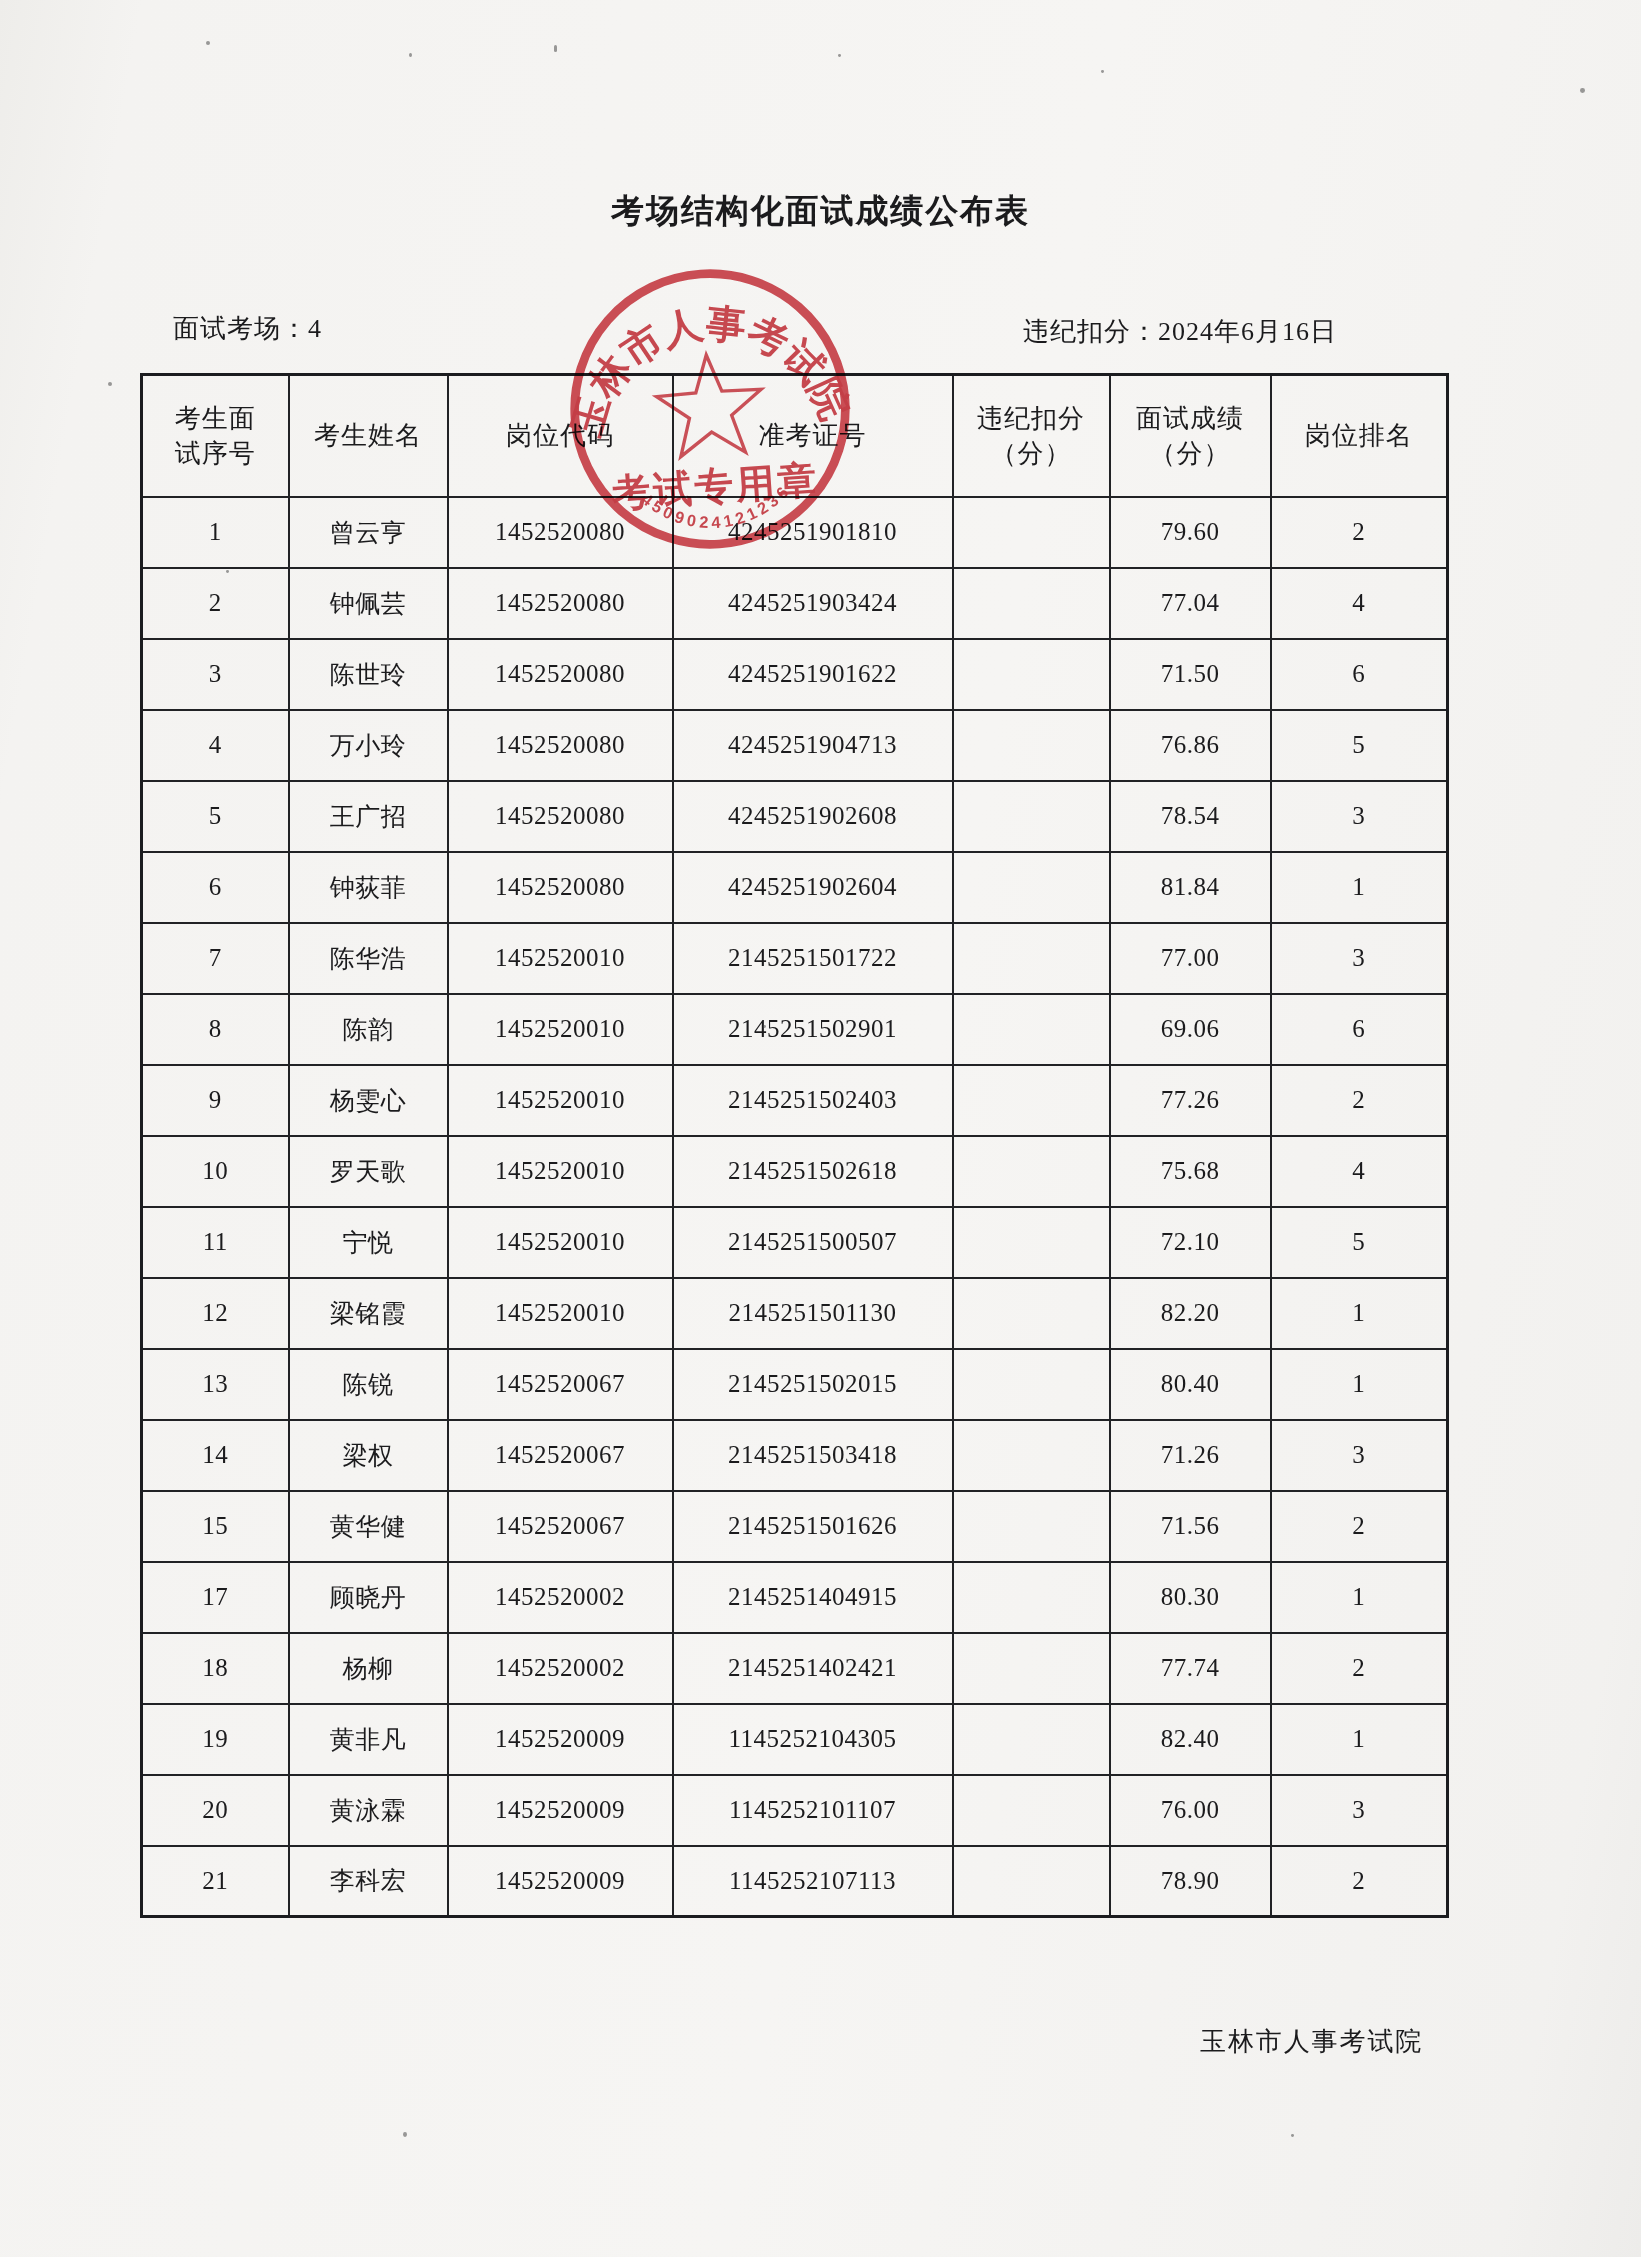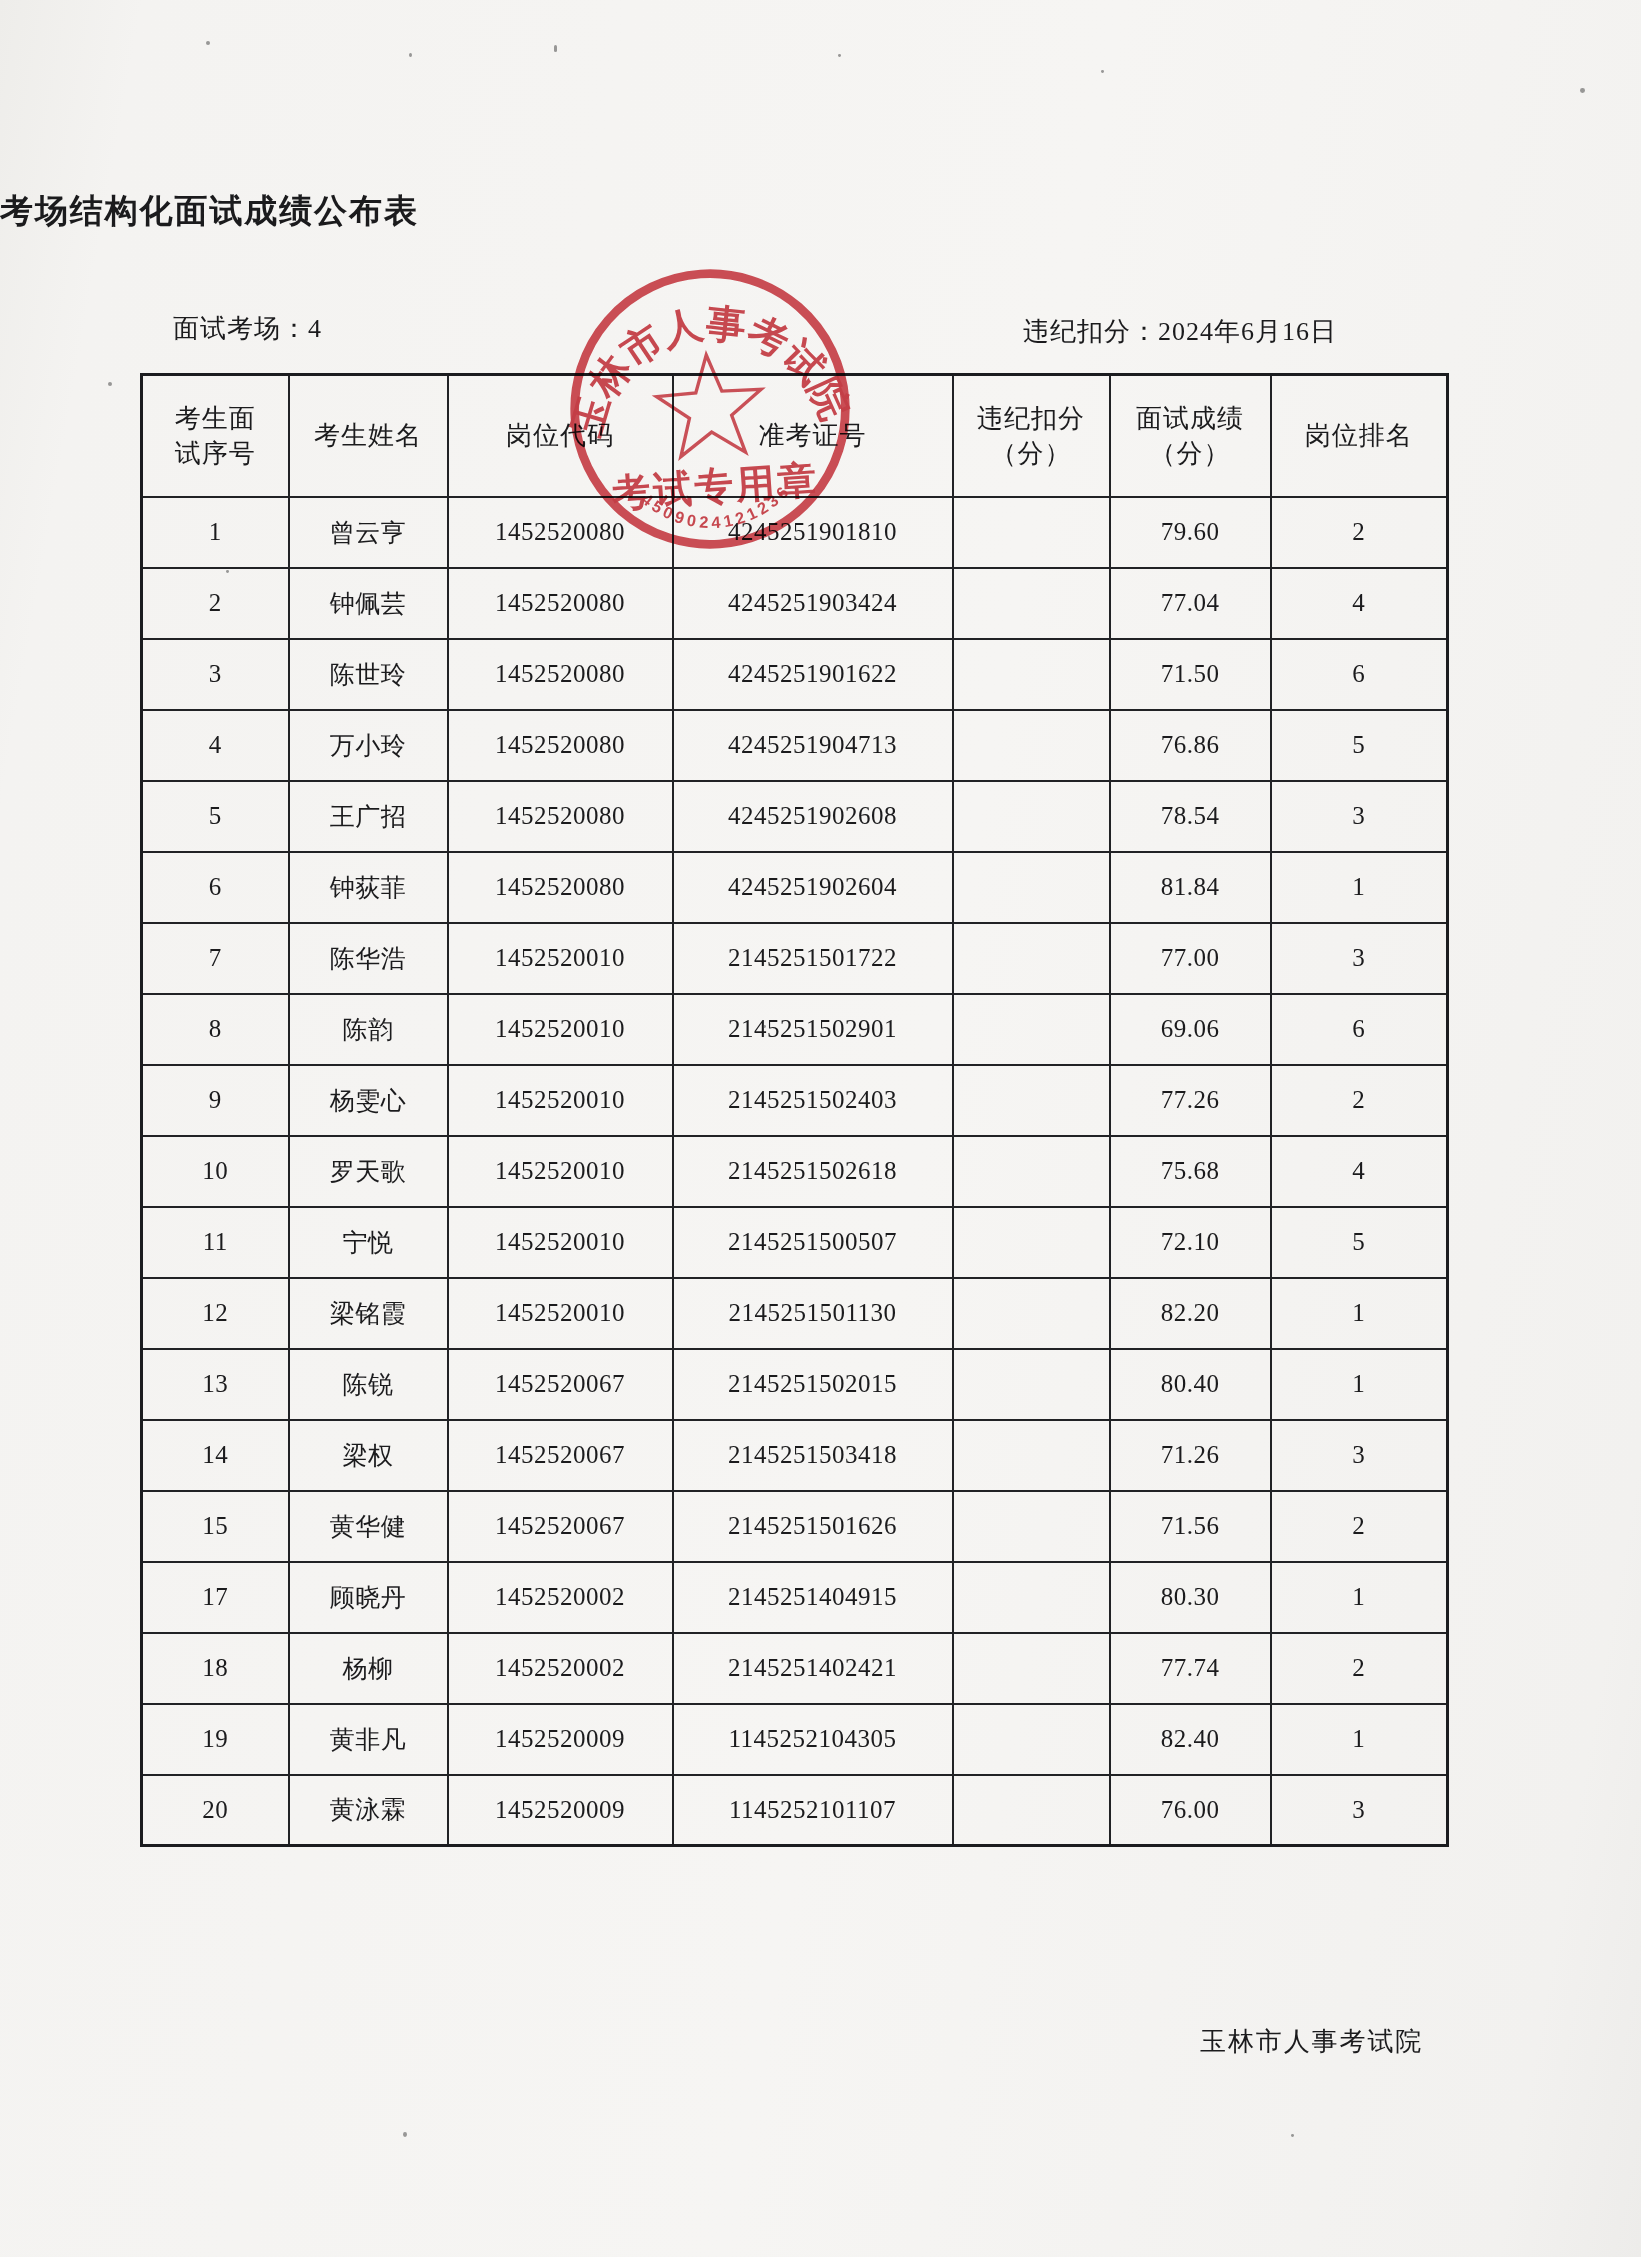--- a/index.html
+++ b/index.html
@@ -9,21 +9,21 @@
     font-family:"Liberation Serif","DejaVu Serif",serif;
     color:#1b1b1d;
   }
   #paper{
     position:absolute;inset:0;
     background:linear-gradient(100deg,#eeedea 0%,#f4f3f1 7%,#f6f5f3 55%,#f2f1ef 93%,#edecea 100%);
   }
   .speck{position:absolute;background:#4a4a4a;border-radius:50%;opacity:.55}
   .page-title{
     position:absolute;top:189px;left:0;width:100%;
-    font-size:33px;font-weight:bold;letter-spacing:1.9px;
+    text-align:center;font-size:33px;font-weight:bold;letter-spacing:1.9px;
   }
   .meta-room{position:absolute;left:173px;top:311px;font-size:26px;letter-spacing:1px}
   .meta-date{position:absolute;left:1023px;top:314px;font-size:26px;letter-spacing:1px}
   table.score{
     position:absolute;left:140px;top:373px;
     border-collapse:collapse;table-layout:fixed;
     background:transparent;
   }
   .score th,.score td{
     border:2.5px solid #212225;
@@ -241,20 +241,29 @@
         </tr>
         <tr>
           <td>20</td>
           <td>黄泳霖</td>
           <td>1452520009</td>
           <td>1145252101107</td>
           <td></td>
           <td>76.00</td>
           <td>3</td>
         </tr>
+        <tr>
+          <td>21</td>
+          <td>李科宏</td>
+          <td>1452520009</td>
+          <td>1145252107113</td>
+          <td></td>
+          <td>78.90</td>
+          <td>2</td>
+        </tr>
       </tbody>
   </table>
 
   <div class="footer-sign">玉林市人事考试院</div>
 
   <svg class="stamp" viewBox="0 0 298 298" width="288" height="288">
     <defs>
       <path id="arcTop" d="M 31 193 A 118 118 0 1 1 267 193" fill="none"></path>
       <path id="arcBottom" d="M 41 183 A 110 110 0 0 0 257 183" fill="none"></path>
     </defs>

